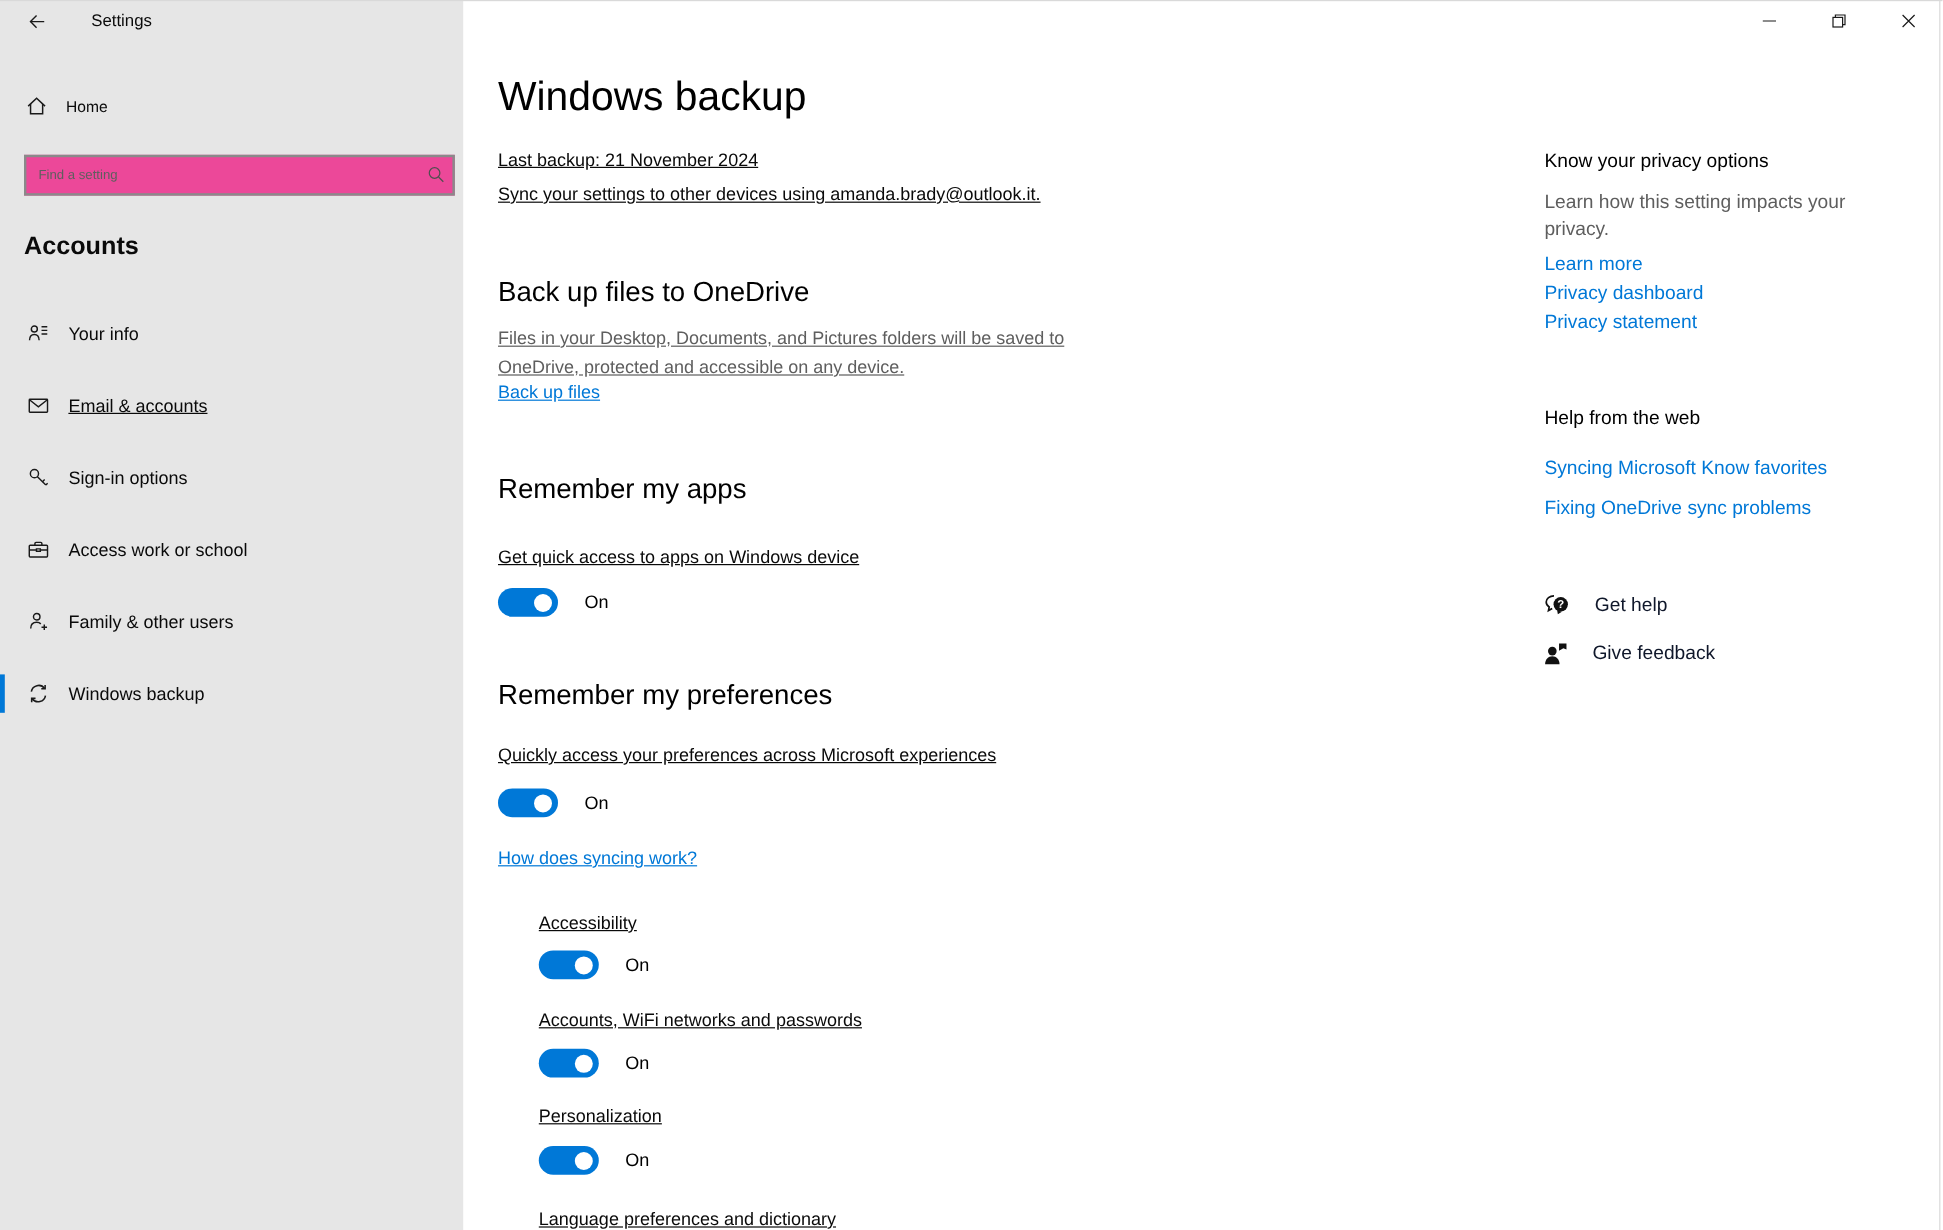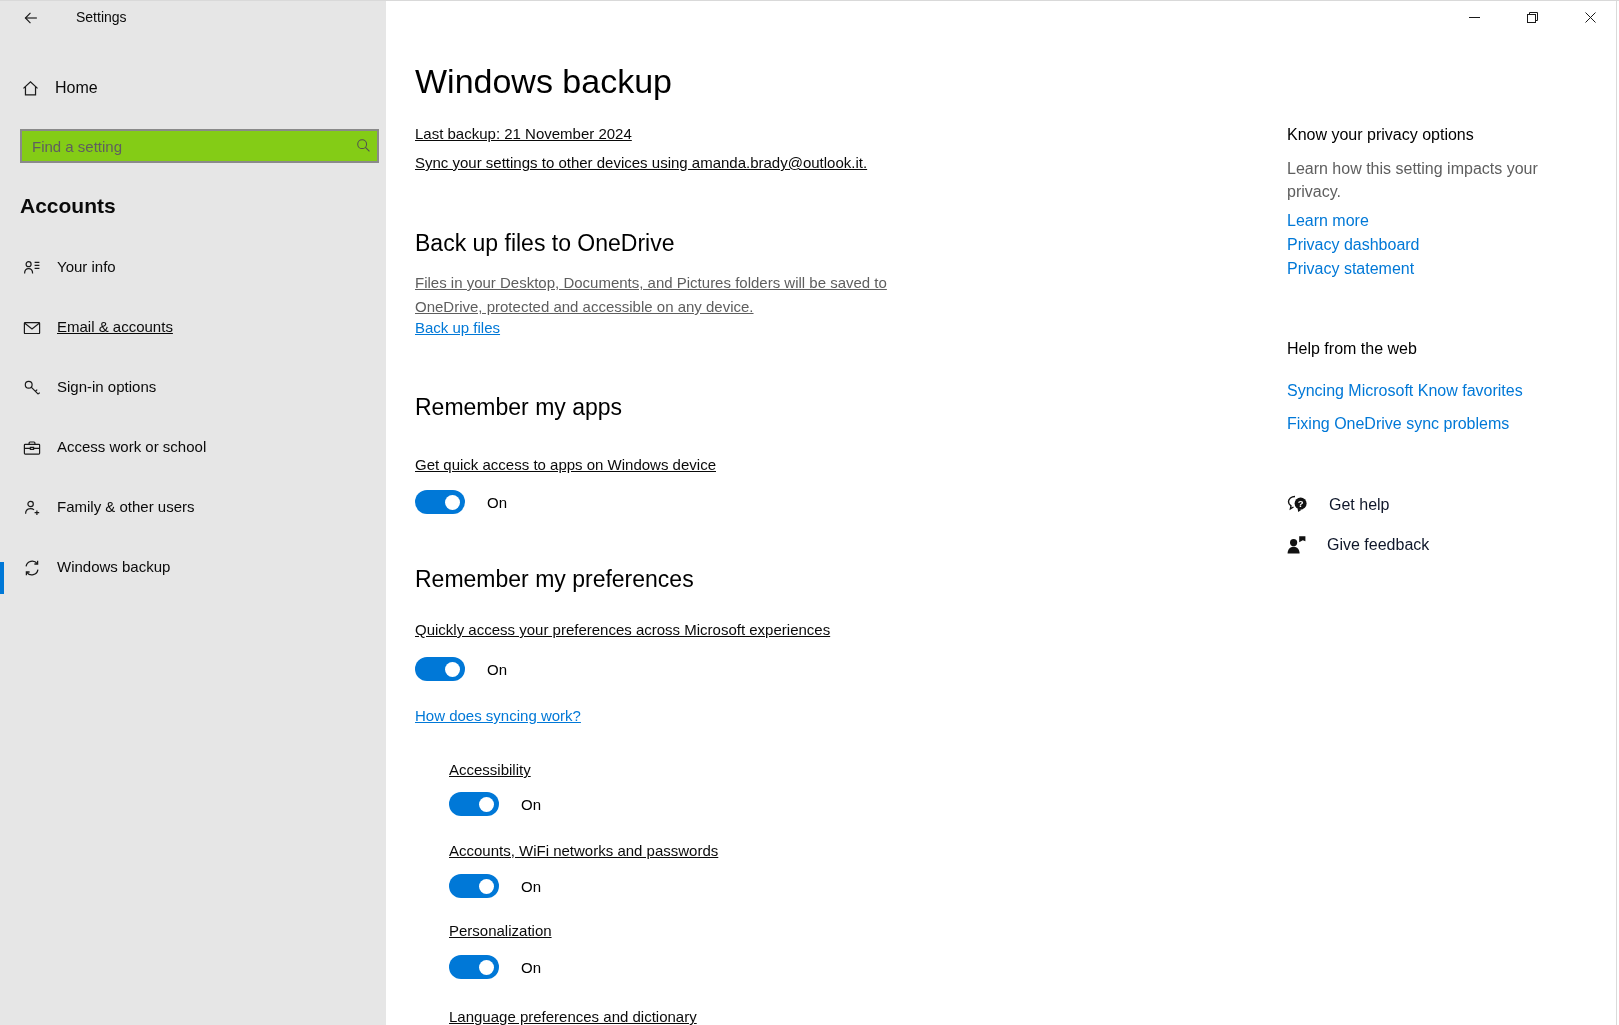--- a/index.html
+++ b/index.html
@@ -7,27 +7,27 @@
   body { font-family:"Liberation Sans","DejaVu Sans",sans-serif; color:#0a0a0a; }
   #app { position:relative; width:1619px; height:1025px; background:#ffffff; overflow:hidden; }
   .abs { position:absolute; }
 
   
   .sidebar { position:absolute; left:0; top:0; width:386px; height:1025px; background:#e6e6e6; }
   .back-btn { position:absolute; left:18px; top:5px; width:26px; height:26px; display:flex; align-items:center; justify-content:center; }
   .app-title { position:absolute; left:76px; top:9px; font-size:14px; }
   .home-row { position:absolute; left:0; top:72px; width:386px; height:32px; display:flex; align-items:center; }
   .home-row .icon { margin-left:21px; }
-  .home-row .label { margin-left:15px; font-size:16px; }
+  .home-row .label { margin-left:15px; font-size:13px; }
   .search-wrap { position:absolute; left:20px; top:129px; width:359px; height:34px; }
-  .search-input { width:100%; height:100%; border:2px solid #8a8a8a; background:#84cc16; font-family:inherit; font-size:15px; color:#2e2e2e; padding:0 34px 0 10px; outline:none; }
+  .search-input { width:100%; height:100%; border:2px solid #8a8a8a; background:#ec4899; font-family:inherit; font-size:11px; color:#2e2e2e; padding:0 34px 0 10px; outline:none; }
   .search-input::placeholder { color:#5f5f5f; opacity:1; }
   .search-glass { position:absolute; right:7px; top:8px; }
   .section-heading { position:absolute; left:20px; top:194px; font-size:21px; font-weight:bold; }
-  .nav-item { position:absolute; left:0; width:386px; height:40px; display:flex; }
+  .nav-item { position:absolute; left:0; width:386px; height:40px; display:flex; align-items:center; }
   .nav-item .icon { margin-left:22px; width:20px; height:20px; }
   .nav-item .label { margin-left:15px; font-size:15px; }
   .nav-accent { position:absolute; left:0; top:4px; width:4px; height:32px; background:#0078d7; }
 
   
   .cap-btn { position:absolute; top:0; width:58px; height:34px; display:flex; align-items:center; justify-content:center; }
   .top-hairline { position:absolute; left:0; top:0; width:1619px; height:1px; background:#d9d9d9; }
   .scroll-line { position:absolute; right:2px; top:0; bottom:0; width:1px; background:#dadada; }
 
   

